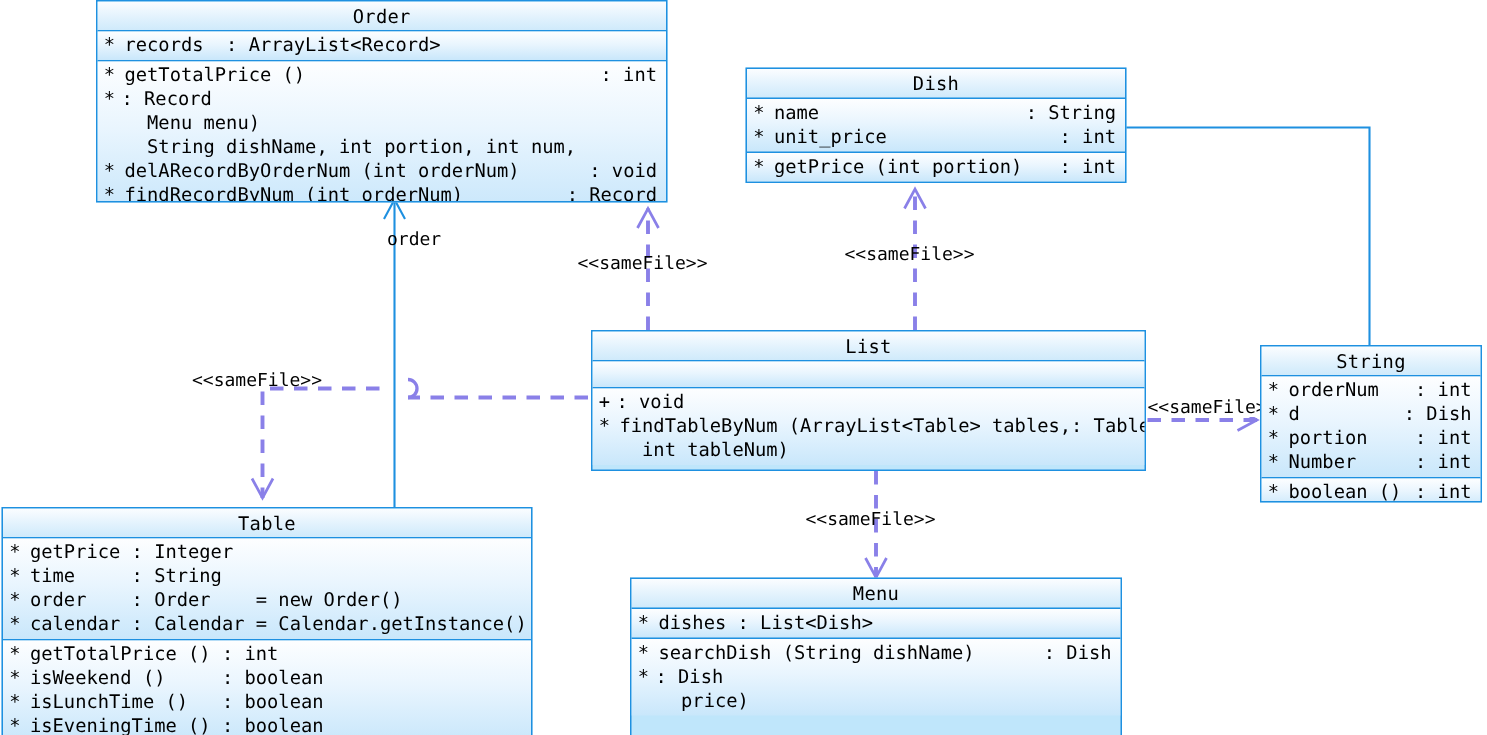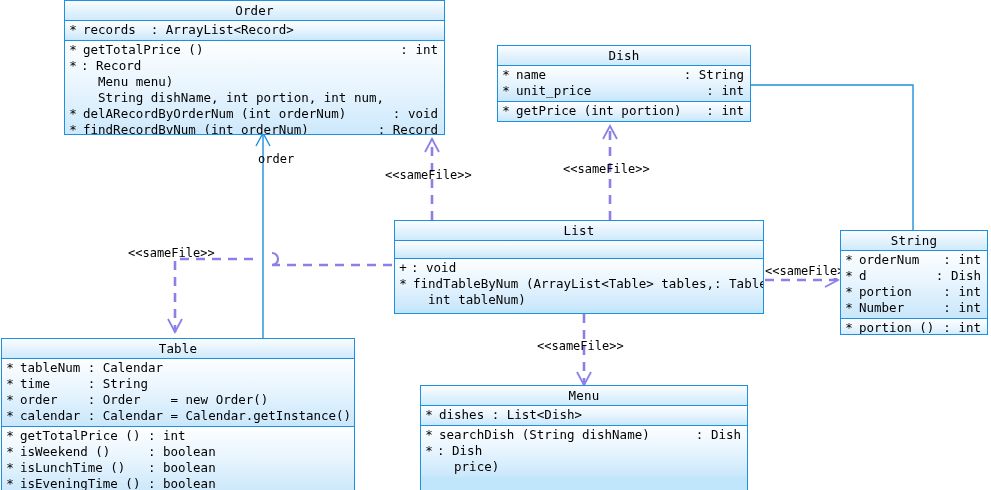--- a/index.html
+++ b/index.html
@@ -161,28 +161,28 @@
 
   <div class="uml" style="left:840px;top:230px;width:148px;height:105px;">
     <div class="hdr">String</div>
     <div class="cmp">
         <div class="row"><span class="vis">*</span><span class="nm">orderNum </span><span class="ty">: int</span></div>
         <div class="row"><span class="vis">*</span><span class="nm">d        </span><span class="ty">: Dish</span></div>
         <div class="row"><span class="vis">*</span><span class="nm">portion  </span><span class="ty">: int</span></div>
         <div class="row"><span class="vis">*</span><span class="nm">Number   </span><span class="ty">: int</span></div>
       </div>
     <div class="cmp">
-        <div class="row"><span class="vis">*</span><span class="nm">portion () </span><span class="ty">: int</span></div>
+        <div class="row"><span class="vis">*</span><span class="nm">boolean () </span><span class="ty">: int</span></div>
       </div>
   </div>
 
   <div class="uml" style="left:1px;top:338px;width:354px;height:155px;">
     <div class="hdr">Table</div>
     <div class="cmp">
-        <div class="row"><span class="vis">*</span><span class="nm">tableNum : Calendar</span><span class="ty"></span></div>
+        <div class="row"><span class="vis">*</span><span class="nm">getPrice : Integer</span><span class="ty"></span></div>
         <div class="row"><span class="vis">*</span><span class="nm">time     : String</span><span class="ty"></span></div>
         <div class="row"><span class="vis">*</span><span class="nm">order    : Order    = new Order()</span><span class="ty"></span></div>
         <div class="row"><span class="vis">*</span><span class="nm">calendar : Calendar = Calendar.getInstance()</span><span class="ty"></span></div>
       </div>
     <div class="cmp">
         <div class="row"><span class="vis">*</span><span class="nm">getTotalPrice () : int</span><span class="ty"></span></div>
         <div class="row"><span class="vis">*</span><span class="nm">isWeekend ()     : boolean</span><span class="ty"></span></div>
         <div class="row"><span class="vis">*</span><span class="nm">isLunchTime ()   : boolean</span><span class="ty"></span></div>
         <div class="row"><span class="vis">*</span><span class="nm">isEveningTime () : boolean</span><span class="ty"></span></div>
       </div>

